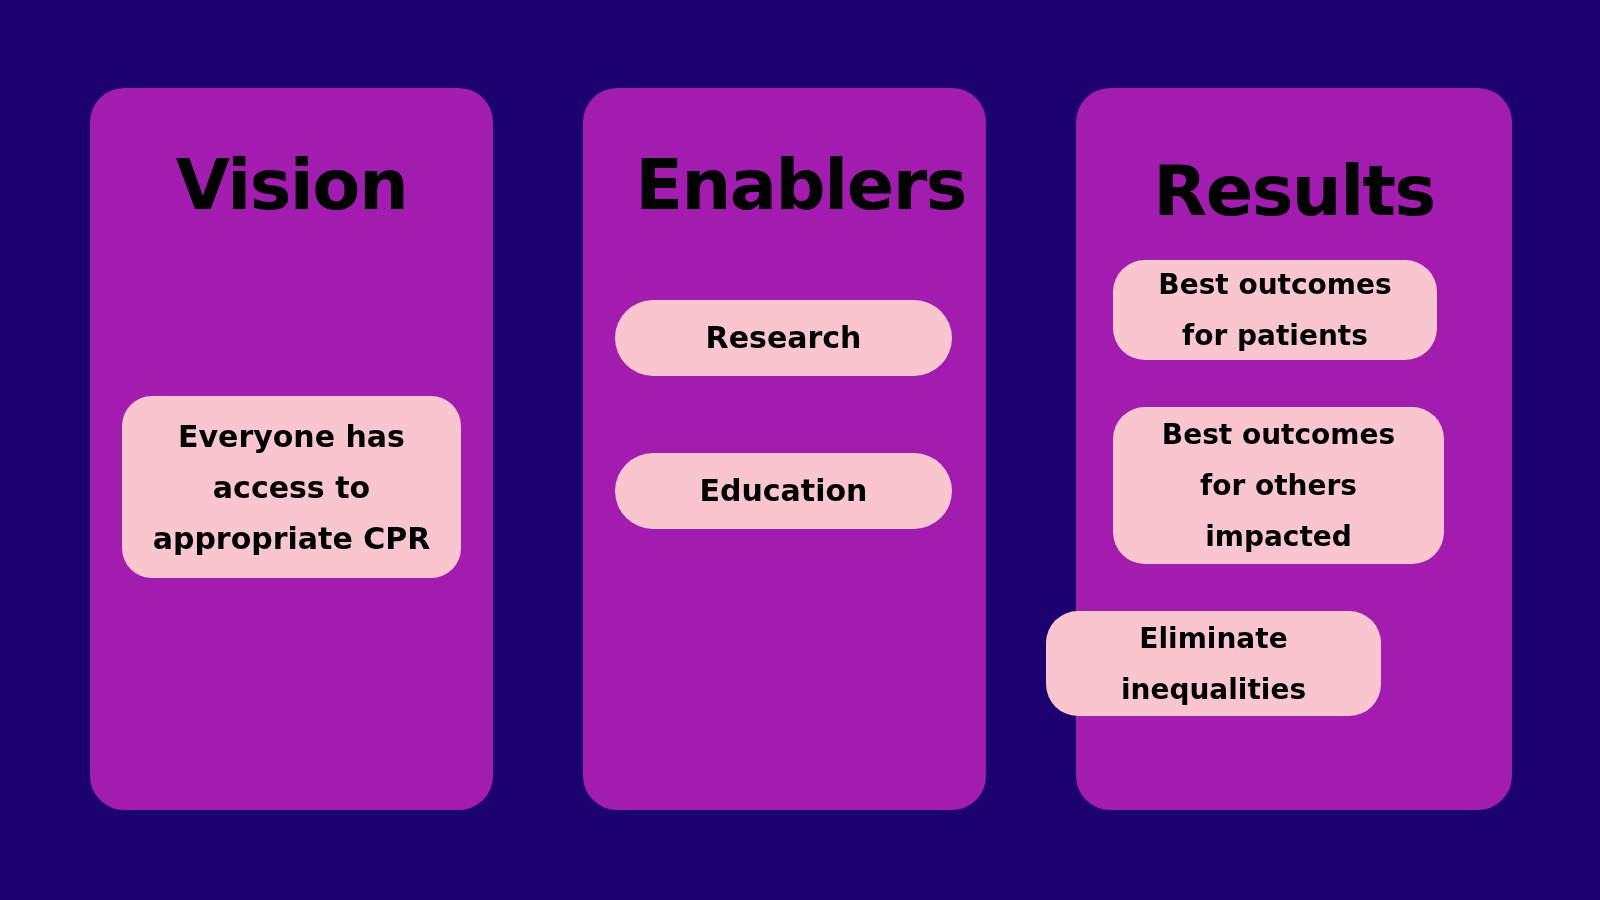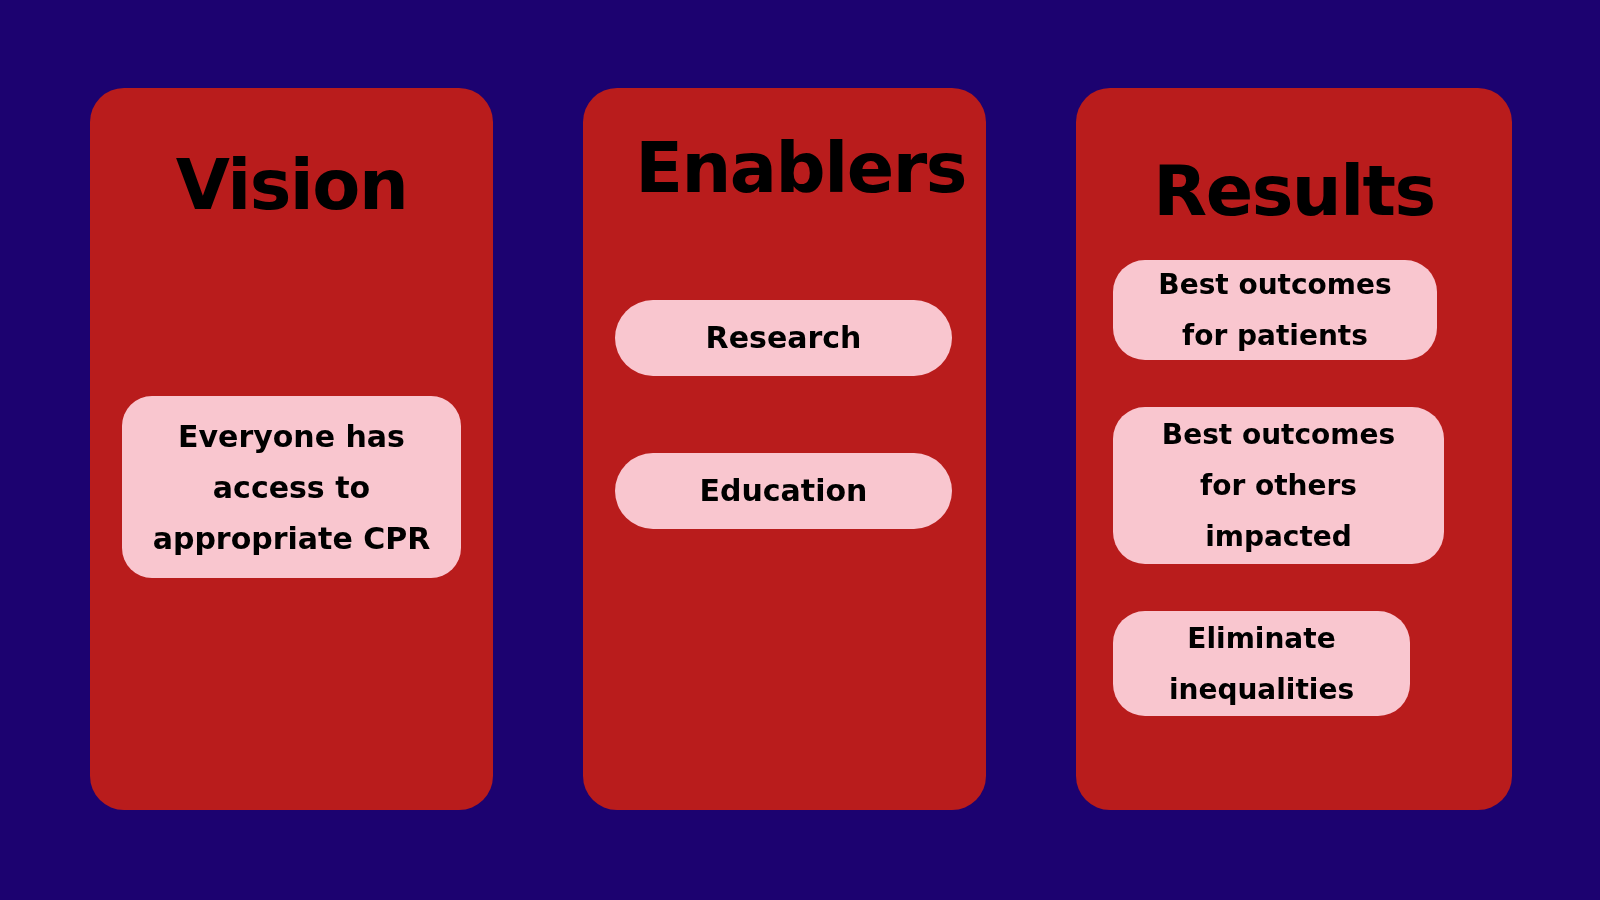--- a/index.html
+++ b/index.html
@@ -17,21 +17,21 @@
   .board {
     position: relative;
     width: 1600px;
     height: 900px;
   }
 
   .card {
     position: absolute;
     top: 88px;
     height: 722px;
-    background: #b91c1c;
+    background: #a21caf;
     border-radius: 34px;
     box-sizing: border-box;
     display: flex;
     flex-direction: column;
     align-items: center;
   }
 
   .card-vision   { left: 90px;   width: 403px; }
   .card-enablers { left: 583px;  width: 403px; }
   .card-results  { left: 1076px; width: 436px; }
@@ -42,21 +42,21 @@
     font-size: 70px;
     line-height: 1;
     color: #000000;
     letter-spacing: -1.5px;
     text-align: center;
     width: 100%;
     margin: 0;
   }
 
   .card-vision   .card-title { margin-top: 62px; }
-  .card-enablers .card-title { margin-top: 45px; padding-left: 32px; }
+  .card-enablers .card-title { margin-top: 62px; padding-left: 32px; }
   .card-results  .card-title { margin-top: 68px; }
 
   .pill {
     background: #F9C6CF;
     color: #000000;
     font-family: "DejaVu Sans", sans-serif;
     font-weight: bold;
     text-align: center;
     display: flex;
     align-items: center;
@@ -95,21 +95,21 @@
   
   .pill-result {
     position: absolute;
     border-radius: 32px;
     font-size: 28px;
     line-height: 51px;
     padding: 0 14px;
   }
   .pill-result-0 { left: 1113px; top: 260px; width: 324px; height: 100px; }
   .pill-result-1 { left: 1113px; top: 407px; width: 331px; height: 157px; }
-  .pill-result-2 { left: 1113px; top: 611px; width: 297px; height: 105px; }
+  .pill-result-2 { left: 1046px; top: 611px; width: 335px; height: 105px; }
 
   .pill-text {
     display: block;
     white-space: pre-line;
   }
 </style>
 </head>
 <body>
 
 <div class="board">

